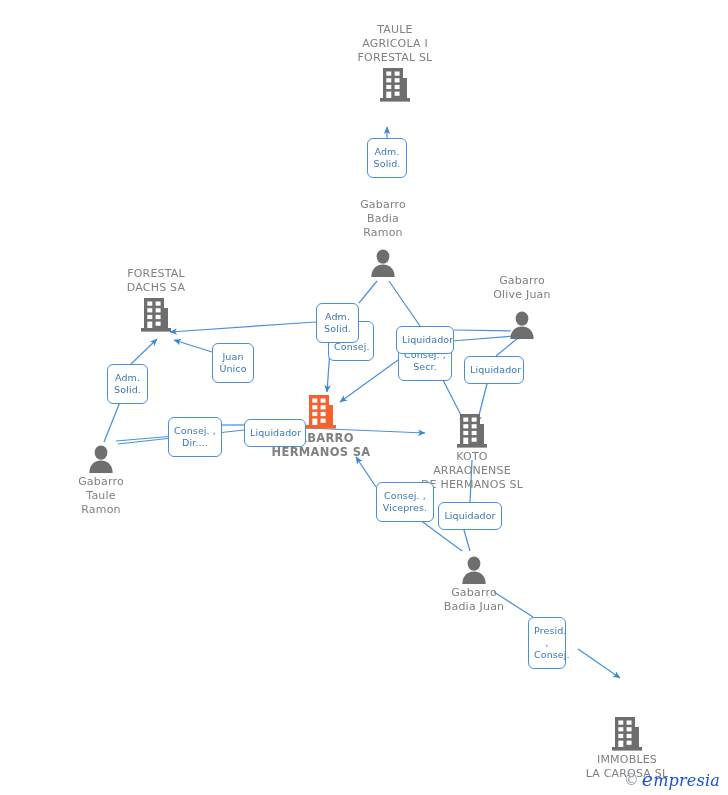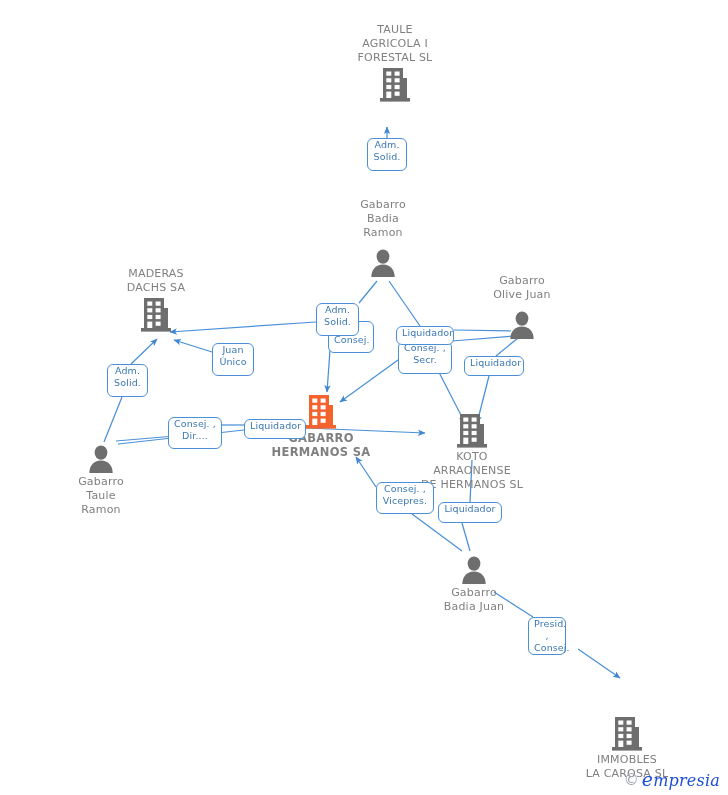--- a/index.html
+++ b/index.html
@@ -25,21 +25,21 @@
   .chip{
     position:absolute;
     box-sizing:border-box;
     border:1px solid #4a90d9;
     border-radius:6px;
     background:#ffffff;
     color:#3c78b4;
     font-size:9.5px;
     line-height:12px;
     text-align:center;
-    padding:0 5px;
+    padding:7px 5px;
     white-space:pre-line;
     letter-spacing:.1px;
   }
   .chip.behind{z-index:1;}
   .chip.front{z-index:3;}
 
   
   #watermark{
     position:absolute;right:8px;bottom:6px;
     display:flex;align-items:center;gap:3px;
@@ -131,21 +131,21 @@
             <rect x="6.3" y="11.2" width="5" height="4.2" fill="#fff"></rect>
             <rect x="14.6" y="11.2" width="5" height="4.2" fill="#fff"></rect>
             <rect x="6.3" y="17.9" width="5" height="4.2" fill="#fff"></rect>
             <rect x="14.6" y="17.9" width="5" height="4.2" fill="#fff"></rect>
             <rect x="6.3" y="24.6" width="5" height="6.4" fill="#fff"></rect>
             <rect x="14.6" y="24.6" width="5" height="4.2" fill="#fff"></rect>
           </svg>
         </div>
       </div>
       <div class="node company" style="left: 96px; width: 120px; top: 266px;">
-        <div class="label">MADERAS
+        <div class="label">FORESTAL
 DACHS SA</div>
         <div class="icon-wrap">
           <svg width="30" height="36" viewBox="0 0 30 36">
             <rect x="3" y="1" width="20" height="30" fill="#6e6e6e"></rect>
             <rect x="0" y="31" width="30" height="3.6" fill="#6e6e6e"></rect>
             <rect x="23" y="11" width="4" height="20" fill="#6e6e6e"></rect>
             <rect x="6.3" y="4.5" width="5" height="4.2" fill="#fff"></rect>
             <rect x="14.6" y="4.5" width="5" height="4.2" fill="#fff"></rect>
             <rect x="6.3" y="11.2" width="5" height="4.2" fill="#fff"></rect>
             <rect x="14.6" y="11.2" width="5" height="4.2" fill="#fff"></rect>

